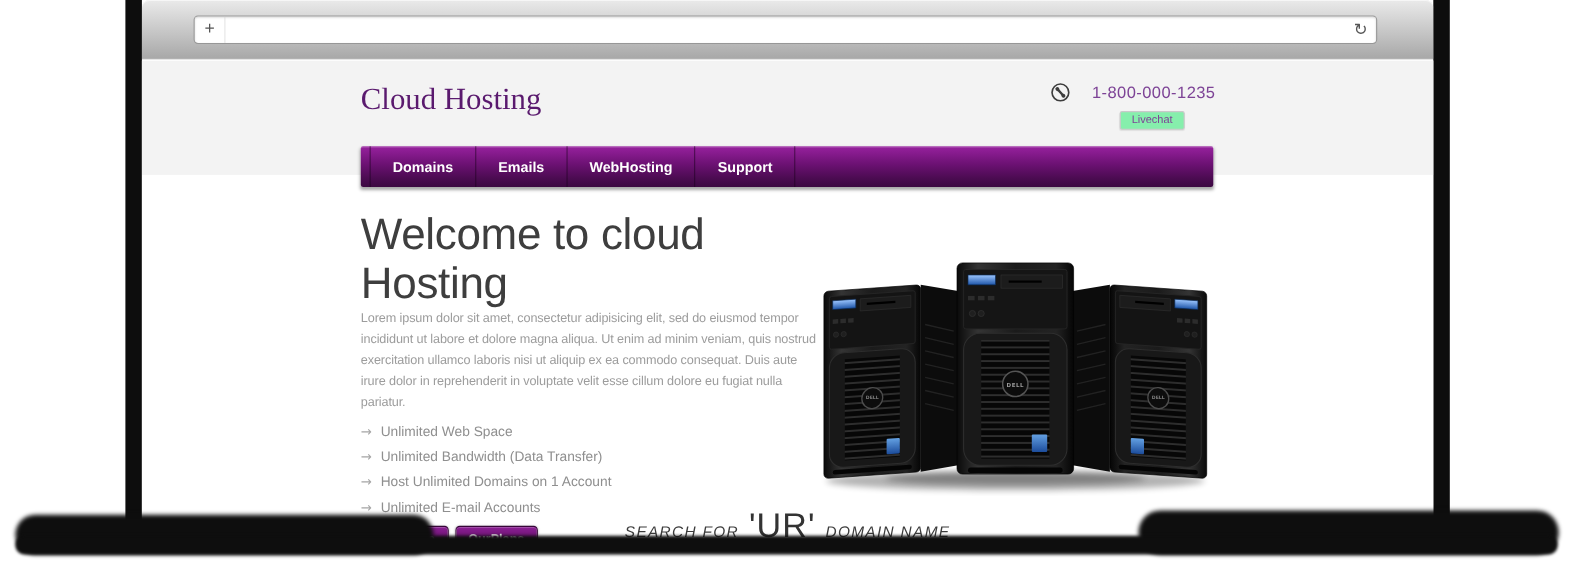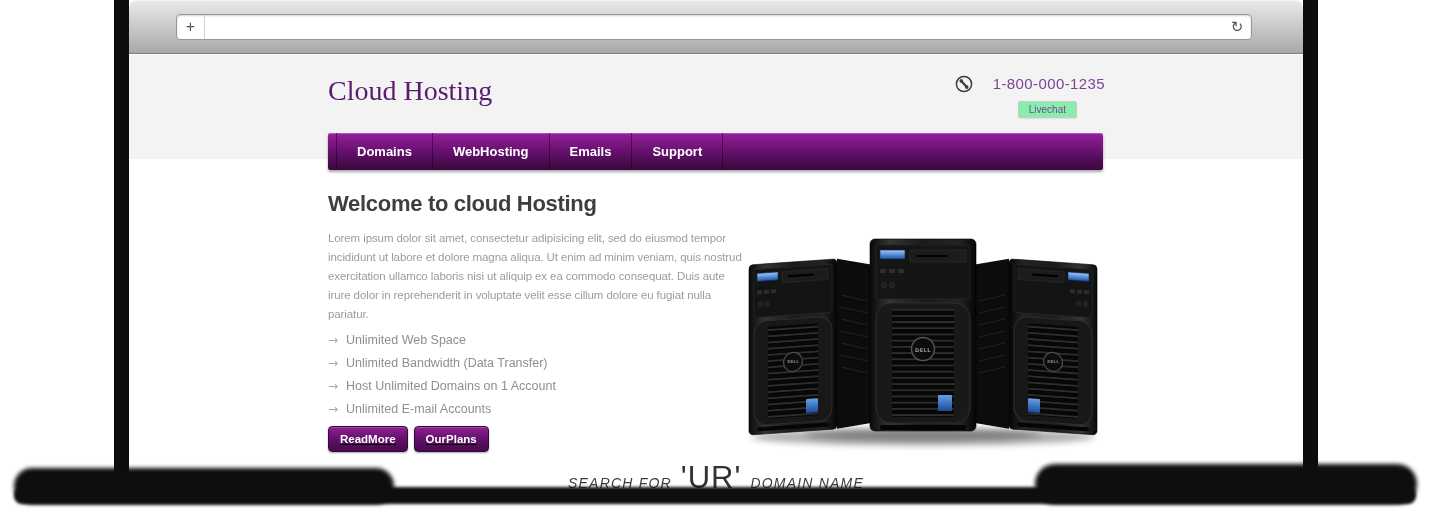--- a/index.html
+++ b/index.html
@@ -27,35 +27,35 @@
   .newtab { width:28px; align-self:stretch; border:none; background:transparent; border-right:1px solid #cfcfcf;
     font-size:16px; color:#555; line-height:1; cursor:pointer; border-radius:4px 0 0 4px; }
   .url-input { flex:1; border:none; outline:none; background:transparent; height:100%; font-size:13px; padding:0 8px; color:#333; }
   .refresh { width:28px; text-align:center; font-family:"DejaVu Sans", sans-serif; font-size:15px; color:#555; cursor:pointer; user-select:none; }
 
   
   .page { position:absolute; top:55px; left:0; right:0; bottom:0; background:#fff; overflow:hidden; }
   .site-header { position:absolute; top:0; left:0; right:0; height:104px; background:#f3f3f3; }
   .logo { position:absolute; left:199px; top:20px; font-family:"Liberation Serif", serif;
     font-size:28px; color:#5a1a6e; cursor:pointer; }
-  .phone-row { position:absolute; top:20px; right:198px; display:flex; gap:20px; }
+  .phone-row { position:absolute; top:20px; right:198px; display:flex; align-items:center; gap:20px; }
   .phone-number { font-size:15px; color:#7d4396; letter-spacing:.4px; cursor:pointer; }
   .livechat { position:absolute; top:46px; right:226px; font-size:10px; color:#7d4396; background:#86efac;
     border:1px solid #c9c9c9; border-radius:2px; padding:2px 10px; box-shadow:0 1px 1px rgba(0,0,0,.08); cursor:pointer; }
 
   .main-nav { position:absolute; left:199px; top:78px; width:775px; height:37px;
     background:linear-gradient(#97219e, #6b1172 45%, #4a0b50 80%, #3c0841);
     border-radius:2px; display:flex; padding-left:8px;
     box-shadow:0 2px 3px rgba(0,0,0,.35), inset 0 1px 0 rgba(255,255,255,.25);align-items:flex-end; }
   .nav-item { padding:0 20px; line-height:37px; color:#fff; font-weight:bold; font-size:13px;
     border-right:1px solid rgba(25,0,30,.55); cursor:pointer; white-space:nowrap; }
   .nav-item:first-child { border-left:1px solid rgba(25,0,30,.55); }
 
   .left-col { position:absolute; left:199px; top:136px; width:420px; }
-  .hero-title { font-size:22px; font-weight:700; color:#3e3e3e; letter-spacing:-.3px; margin-bottom:12px; }
+  .hero-title { font-size:40px; font-weight:400; color:#3e3e3e; letter-spacing:-.3px; margin-bottom:0; }
   .hero-paragraph { font-size:11.5px; line-height:19px; color:#9c9c9c; letter-spacing:-.1px; margin-bottom:10px; }
   .feature { display:flex; gap:8px; margin-bottom:10px; font-size:12.5px; color:#8f8f8f; line-height:13px; }
   .arrow { color:#a8a8a8; font-family:"DejaVu Sans", sans-serif; font-size:12px; line-height:13px; }
   .cta-row { display:flex; gap:6px; margin-top:4px;text-decoration:underline; }
   .btn { font-size:11.5px; font-weight:bold; color:#fff; padding:6px 11px; border:1px solid #360638; border-radius:4px;
     background:linear-gradient(#8c1f94, #5c0f63 60%, #470a4d);
     box-shadow:0 1px 2px rgba(0,0,0,.35), inset 0 1px 0 rgba(255,255,255,.2); cursor:pointer; }
 
   .servers { position:absolute; left:616px; top:182px; width:356px; height:214px; }
 
@@ -96,22 +96,22 @@
               <circle cx="9" cy="13.1" r="1.8"></circle>
             </g>
           </svg>
           <span class="phone-number">1-800-000-1235</span>
         </div>
 
         <button class="livechat">Livechat</button>
 
         <nav class="main-nav">
           <div class="nav-item">Domains</div>
+          <div class="nav-item">Emails</div>
           <div class="nav-item">WebHosting</div>
-          <div class="nav-item">Emails</div>
           <div class="nav-item">Support</div>
         </nav>
       </div>
 
       <div class="left-col">
         <h1 class="hero-title">Welcome to cloud Hosting</h1>
         <p class="hero-paragraph">Lorem ipsum dolor sit amet, consectetur adipisicing elit, sed do eiusmod tempor incididunt ut labore et dolore magna aliqua. Ut enim ad minim veniam, quis nostrud exercitation ullamco laboris nisi ut aliquip ex ea commodo consequat. Duis aute irure dolor in reprehenderit in voluptate velit esse cillum dolore eu fugiat nulla pariatur.</p>
 
         <div class="features">
           <div class="feature">

